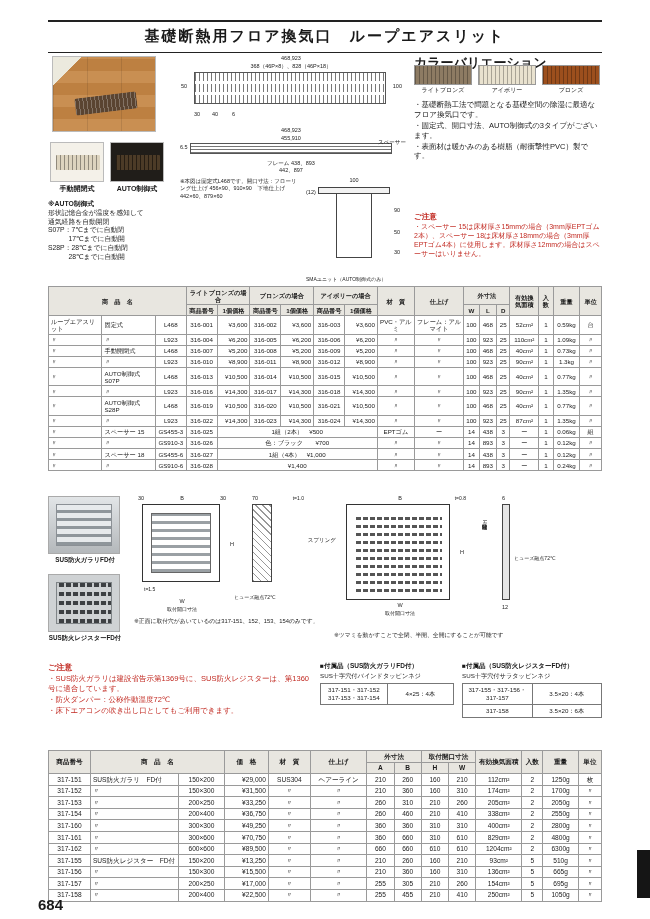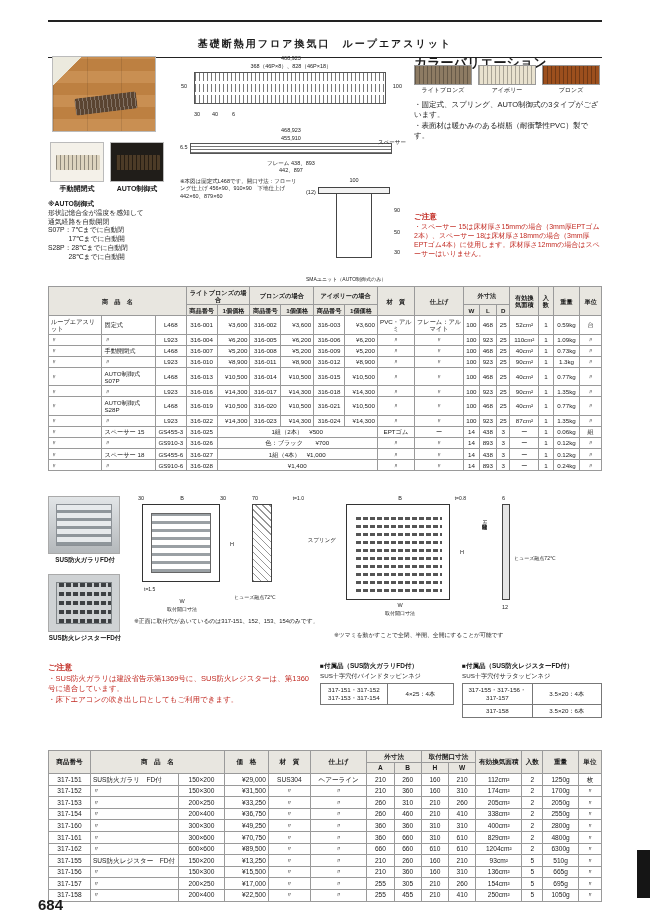--- a/index.html
+++ b/index.html
@@ -2,21 +2,21 @@
 <html><head>
 <meta charset="utf-8">
 <style>
   *{box-sizing:border-box;margin:0;padding:0;}
   html,body{background:#fff;}
   body{font-family:"Liberation Sans","DejaVu Sans",sans-serif;color:#1a1a1a;}
   .page{position:relative;width:650px;height:919px;background:#fff;overflow:hidden;}
 
   
   .s1-title{position:absolute;top:20px;left:48px;width:554px;border-top:2px solid #222;border-bottom:1px solid #222;
-    text-align:center;font-size:10px;font-weight:bold;letter-spacing:2px;padding:15px 0 6px;}
+    text-align:center;font-size:15px;font-weight:bold;letter-spacing:2px;padding:5px 0 6px;}
 
   
   .s1-content{position:absolute;top:54px;left:48px;width:554px;height:230px;}
   .photo-floor{position:absolute;top:2px;left:4px;width:104px;height:76px;border:1px solid #bbb;overflow:hidden;
     background:
       linear-gradient(135deg,#eceade 0 16%,rgba(0,0,0,0) 16.5%),
       repeating-linear-gradient(90deg,rgba(0,0,0,.10) 0 1px,rgba(0,0,0,0) 1px 34px),
       repeating-linear-gradient(0deg,#c98f52 0 12px,#bd8041 12px 24px);}
   .floor-vent{position:absolute;top:38px;left:22px;width:62px;height:17px;background:#5a4431;border-radius:2px;transform:rotate(-7deg);
     background-image:repeating-linear-gradient(90deg,rgba(255,255,255,.25) 0 1px,rgba(0,0,0,0) 1px 4px);}
@@ -192,21 +192,22 @@
         <div class="swatch">
           <div class="swatch-chip" style="background: repeating-linear-gradient(90deg, rgba(0, 0, 0, 0.28) 0px, rgba(0, 0, 0, 0.28) 1px, rgba(0, 0, 0, 0) 1px, rgba(0, 0, 0, 0) 4px), rgb(233, 226, 207);"></div>
           <div class="swatch-name">アイボリー</div>
         </div>
         <div class="swatch">
           <div class="swatch-chip" style="background: repeating-linear-gradient(90deg, rgba(0, 0, 0, 0.28) 0px, rgba(0, 0, 0, 0.28) 1px, rgba(0, 0, 0, 0) 1px, rgba(0, 0, 0, 0) 4px), rgb(156, 79, 29);"></div>
           <div class="swatch-name">ブロンズ</div>
         </div>
       </div>
       <div class="bullets">
-        <div>・固定式、スプリング、AUTO制御式の3タイプがございます。</div>
+        <div>・基礎断熱工法で問題となる基礎空間の除湿に最適なフロア換気口です。</div>
+        <div>・固定式、開口寸法、AUTO制御式の3タイプがございます。</div>
         <div>・表面材は暖かみのある樹脂（耐衝撃性PVC）製です。</div>
       </div>
       <div class="caution">
         <div class="caution-title">ご注意</div>
         <div>・スペーサー 15は床材厚さ15mmの場合（3mm厚EPTゴム2本）、スペーサー 18は床材厚さ18mmの場合（3mm厚EPTゴム4本）に使用します。床材厚さ12mmの場合はスペーサーはいりません。</div>
       </div>
     </div>
   </div>
 
   <table id="t1" class="cat-table">
@@ -538,20 +539,21 @@
       <span class="dim" style="bottom:10px;left:22px;">12</span>
     </div>
 
     <div class="s2-note" style="top:136px;left:286px;width:250px;">※ツマミを動かすことで全閉、半開、全開にすることが可能です</div>
   </div>
 
   <div class="s2-notes">
     <div class="caution2">
       <div class="caution-title">ご注意</div>
       <div>・SUS防火ガラリは建設省告示第1369号に、SUS防火レジスターは、第1360号に適合しています。</div>
+      <div>・防火ダンパー：公称作動温度72℃</div>
       <div>・床下エアコンの吹き出し口としてもご利用できます。</div>
     </div>
     <div class="acc acc1">
       <div class="acc-title">■付属品（SUS防火ガラリFD付）</div>
       <div class="acc-sub">SUS十字穴付バインドタッピンネジ</div>
       <table>
           <tbody>
             <tr>
               <td>317-151・317-152
 317-153・317-154</td>

